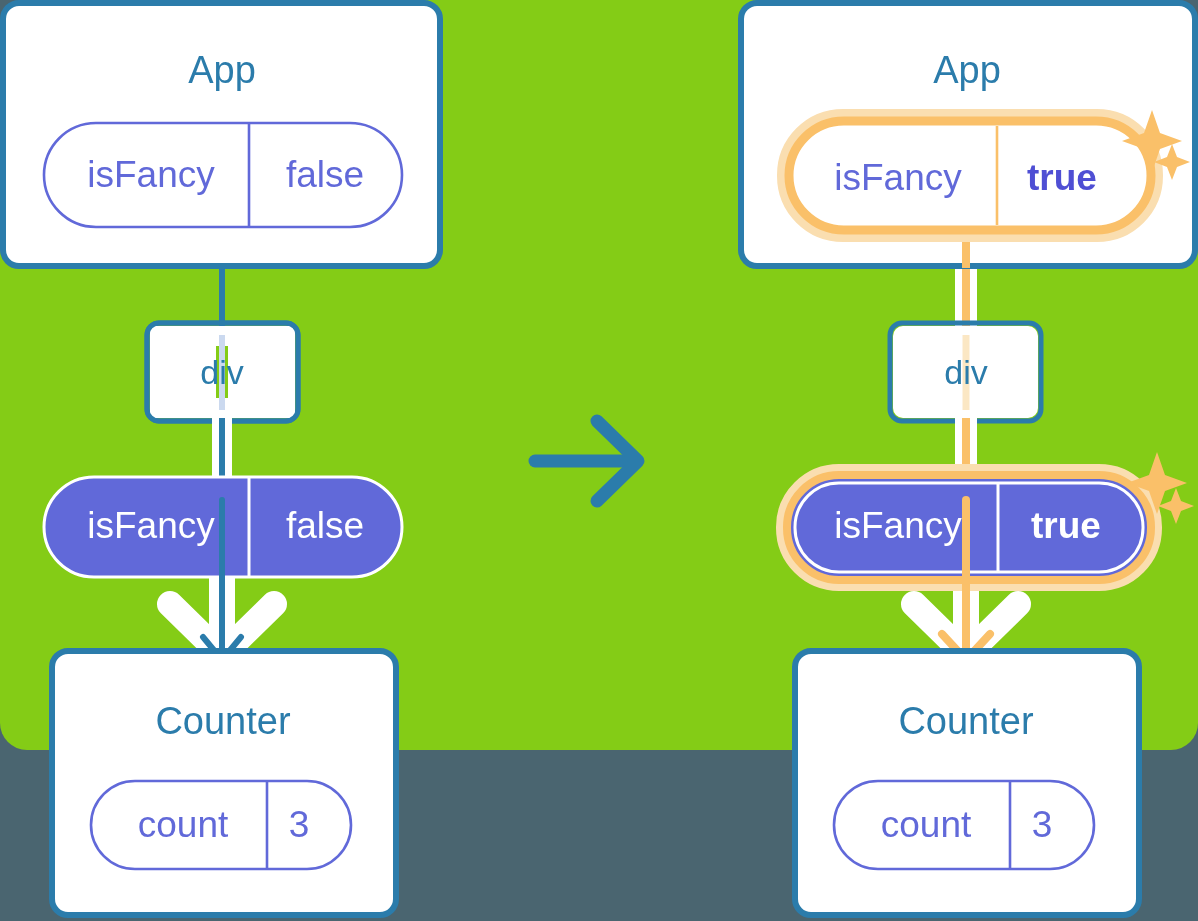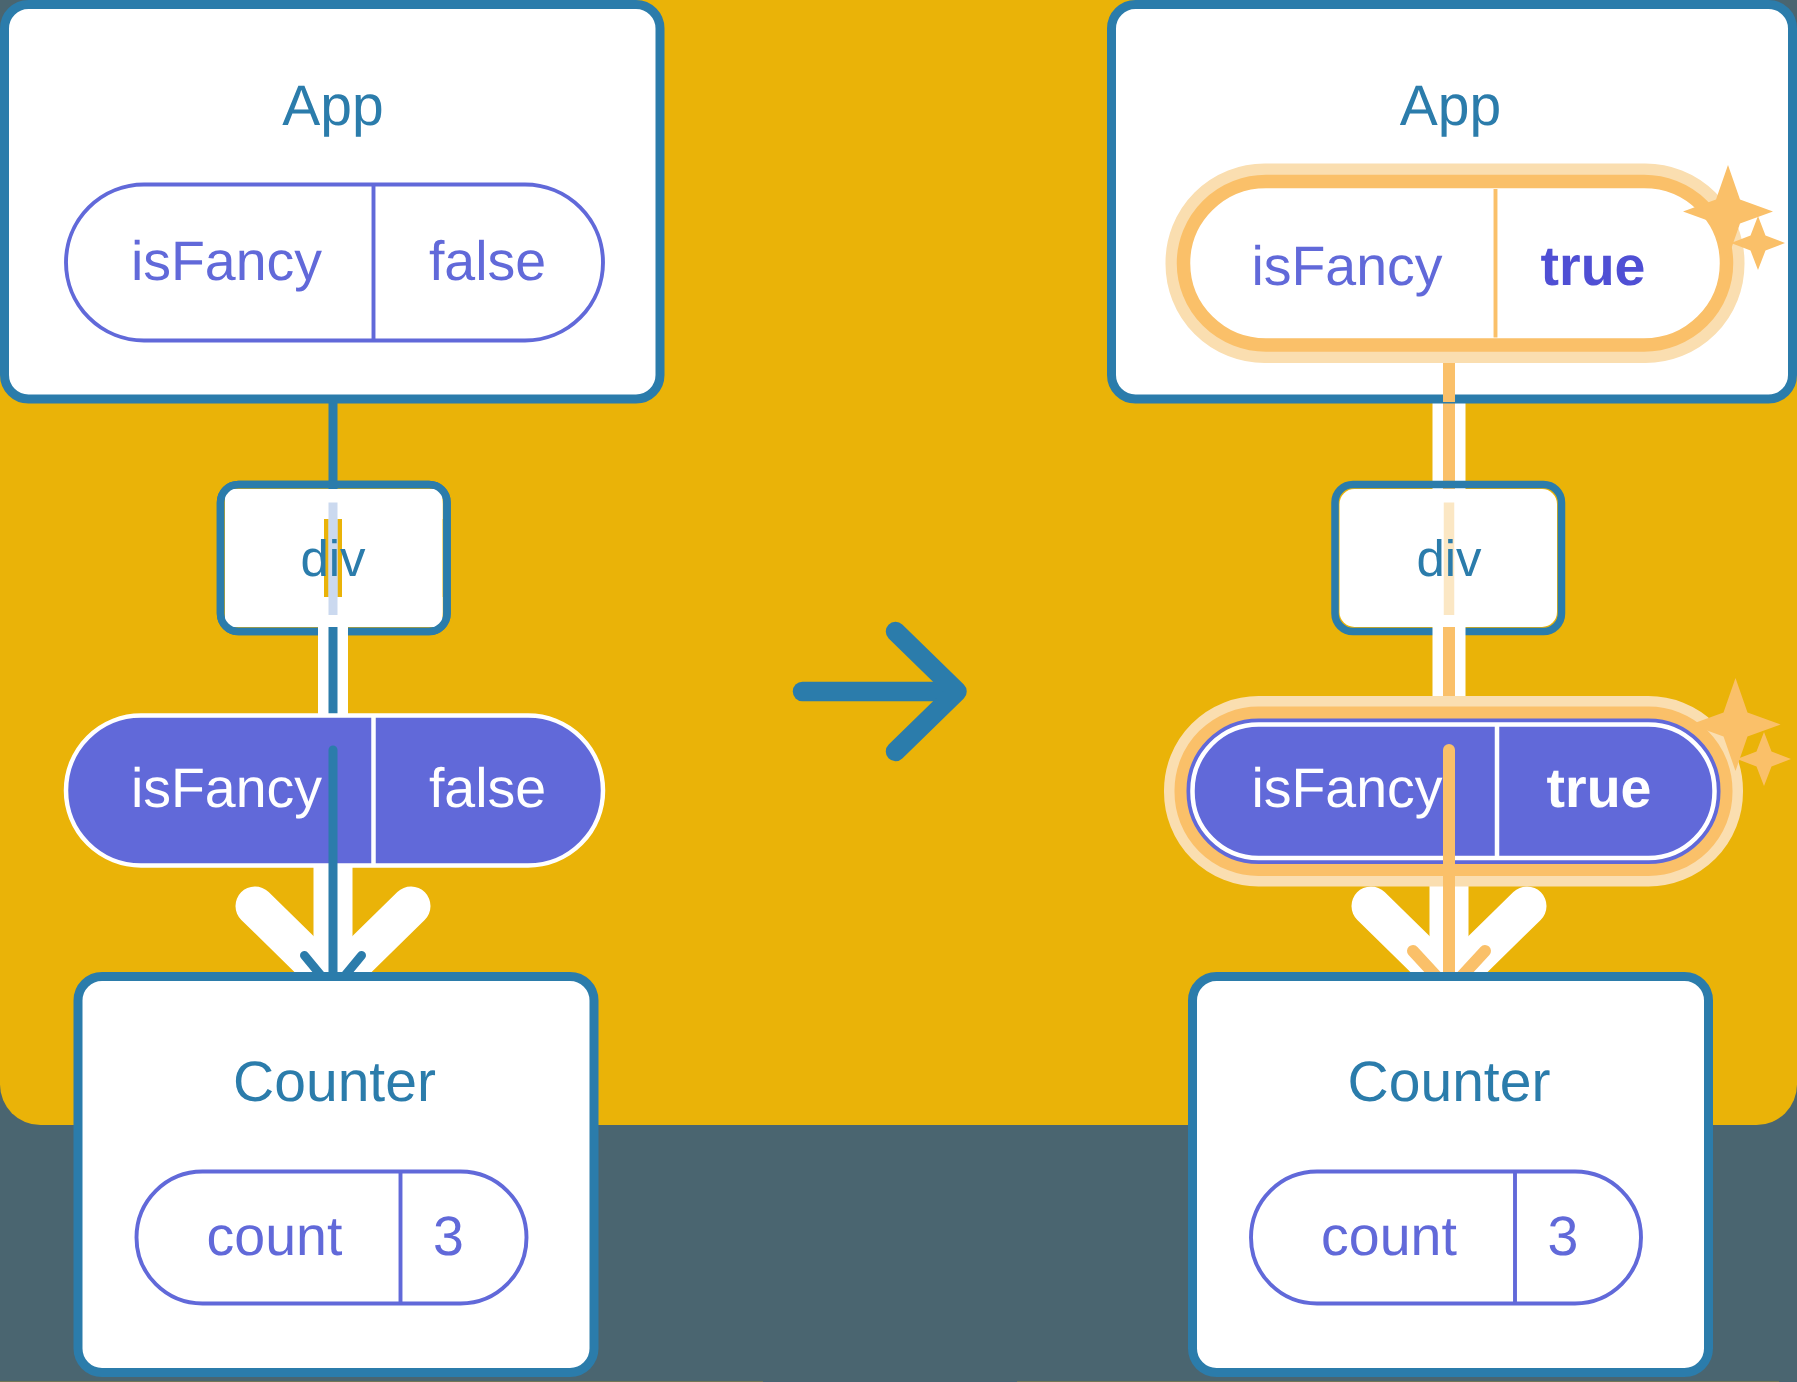--- a/index.html
+++ b/index.html
@@ -10,21 +10,21 @@
   body {
     width: 1198px;
     height: 921px;
     overflow: hidden;
     font-family: "Liberation Sans", sans-serif;
   }
   #stage {
     position: relative;
     width: 1198px;
     height: 750px;
-    background: #eab308;
+    background: #84cc16;
     border-radius: 27px;
   }
   svg.diagram {
     position: absolute;
     top: 0;
     left: 0;
     width: 1198px;
     height: 921px;
     display: block;
   }

